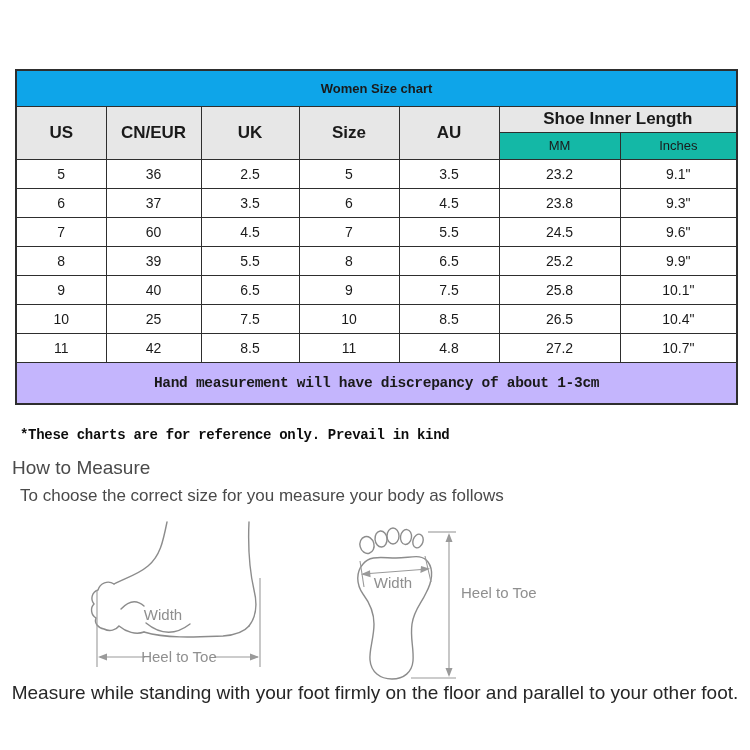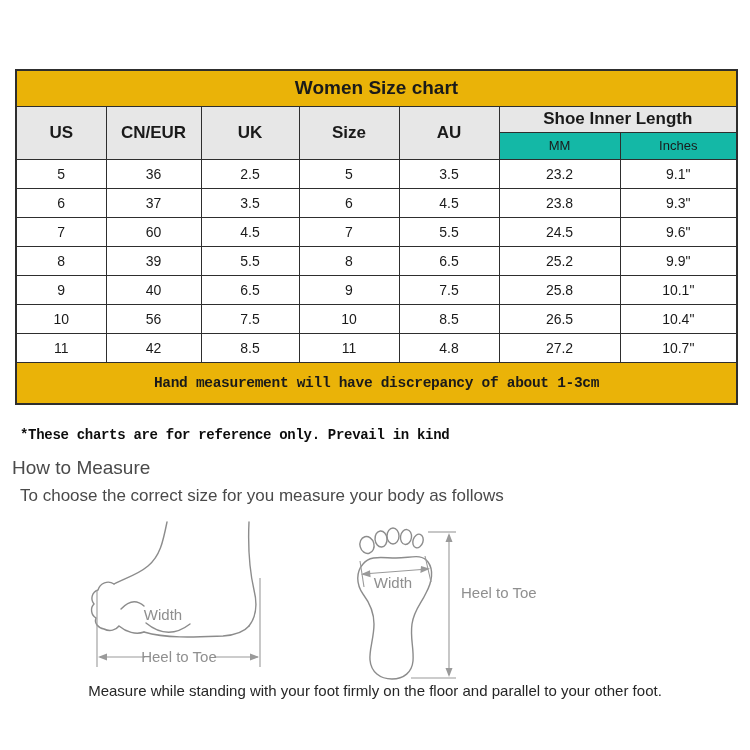--- a/index.html
+++ b/index.html
@@ -20,44 +20,44 @@
   }
   .size-table td {
     border: 1px solid #2e2e2e;
     text-align: center;
     vertical-align: middle;
     color: #1a1a1a;
     padding: 0;
   }
   .title-cell {
     height: 36px;
-    font-size: 19px;
-    font-weight: bold;
-    background: #eab308;
+    font-size: 13px;
+    font-weight: bold;
+    background: #0ea5e9;
   }
   .hc {
     background: #e7e7e7;
     font-weight: bold;
     font-size: 17px;
   }
   .sil-cell { height: 26px; font-size: 17px; }
   .unit-cell {
     height: 27px;
     font-weight: normal;
     font-size: 13px;
     background: #14b8a6;
   }
   .data-row td { height: 29px; font-size: 14px; background: #ffffff; }
   .footnote-cell {
     height: 42px;
     font-family: "Liberation Mono", "DejaVu Sans Mono", monospace;
     font-weight: bold;
     font-size: 14.5px;
     letter-spacing: -0.3px;
-    background: #eab308;
+    background: #c4b5fd;
   }
   
   .reference-note {
     margin: 22px 0 0 20px;
     font-family: "Liberation Mono", "DejaVu Sans Mono", monospace;
     font-weight: bold;
     font-size: 14px;
     letter-spacing: -0.3px;
     color: #0d0d0d;
   }
@@ -76,21 +76,21 @@
   .diagrams {
     margin-top: 14px;
     display: flex;
     align-items: flex-start;
     padding-left: 88px;
     gap: 80px;
   }
   .diagram-caption {
     margin-top: -4px;
     text-align: center;
-    font-size: 15px;
+    font-size: 19px;
     color: #262626;
   }
   svg .outline { fill: none; stroke: #8c8c8c; stroke-width: 1.4; stroke-linecap: round; }
   svg .dim     { fill: none; stroke: #9a9a9a; stroke-width: 1.1; }
   svg .dimfill { fill: #9a9a9a; stroke: none; }
   svg .lbl     { fill: #8f8f8f; font-size: 15px; font-family: "Liberation Sans", sans-serif; }
 </style>
 </head>
 <body>
 
@@ -160,21 +160,21 @@
       <td>9</td>
       <td>40</td>
       <td>6.5</td>
       <td>9</td>
       <td>7.5</td>
       <td>25.8</td>
       <td>10.1"</td>
     </tr>
     <tr class="data-row">
       <td>10</td>
-      <td>56</td>
+      <td>25</td>
       <td>7.5</td>
       <td>10</td>
       <td>8.5</td>
       <td>26.5</td>
       <td>10.4"</td>
     </tr>
     <tr class="data-row">
       <td>11</td>
       <td>42</td>
       <td>8.5</td>

